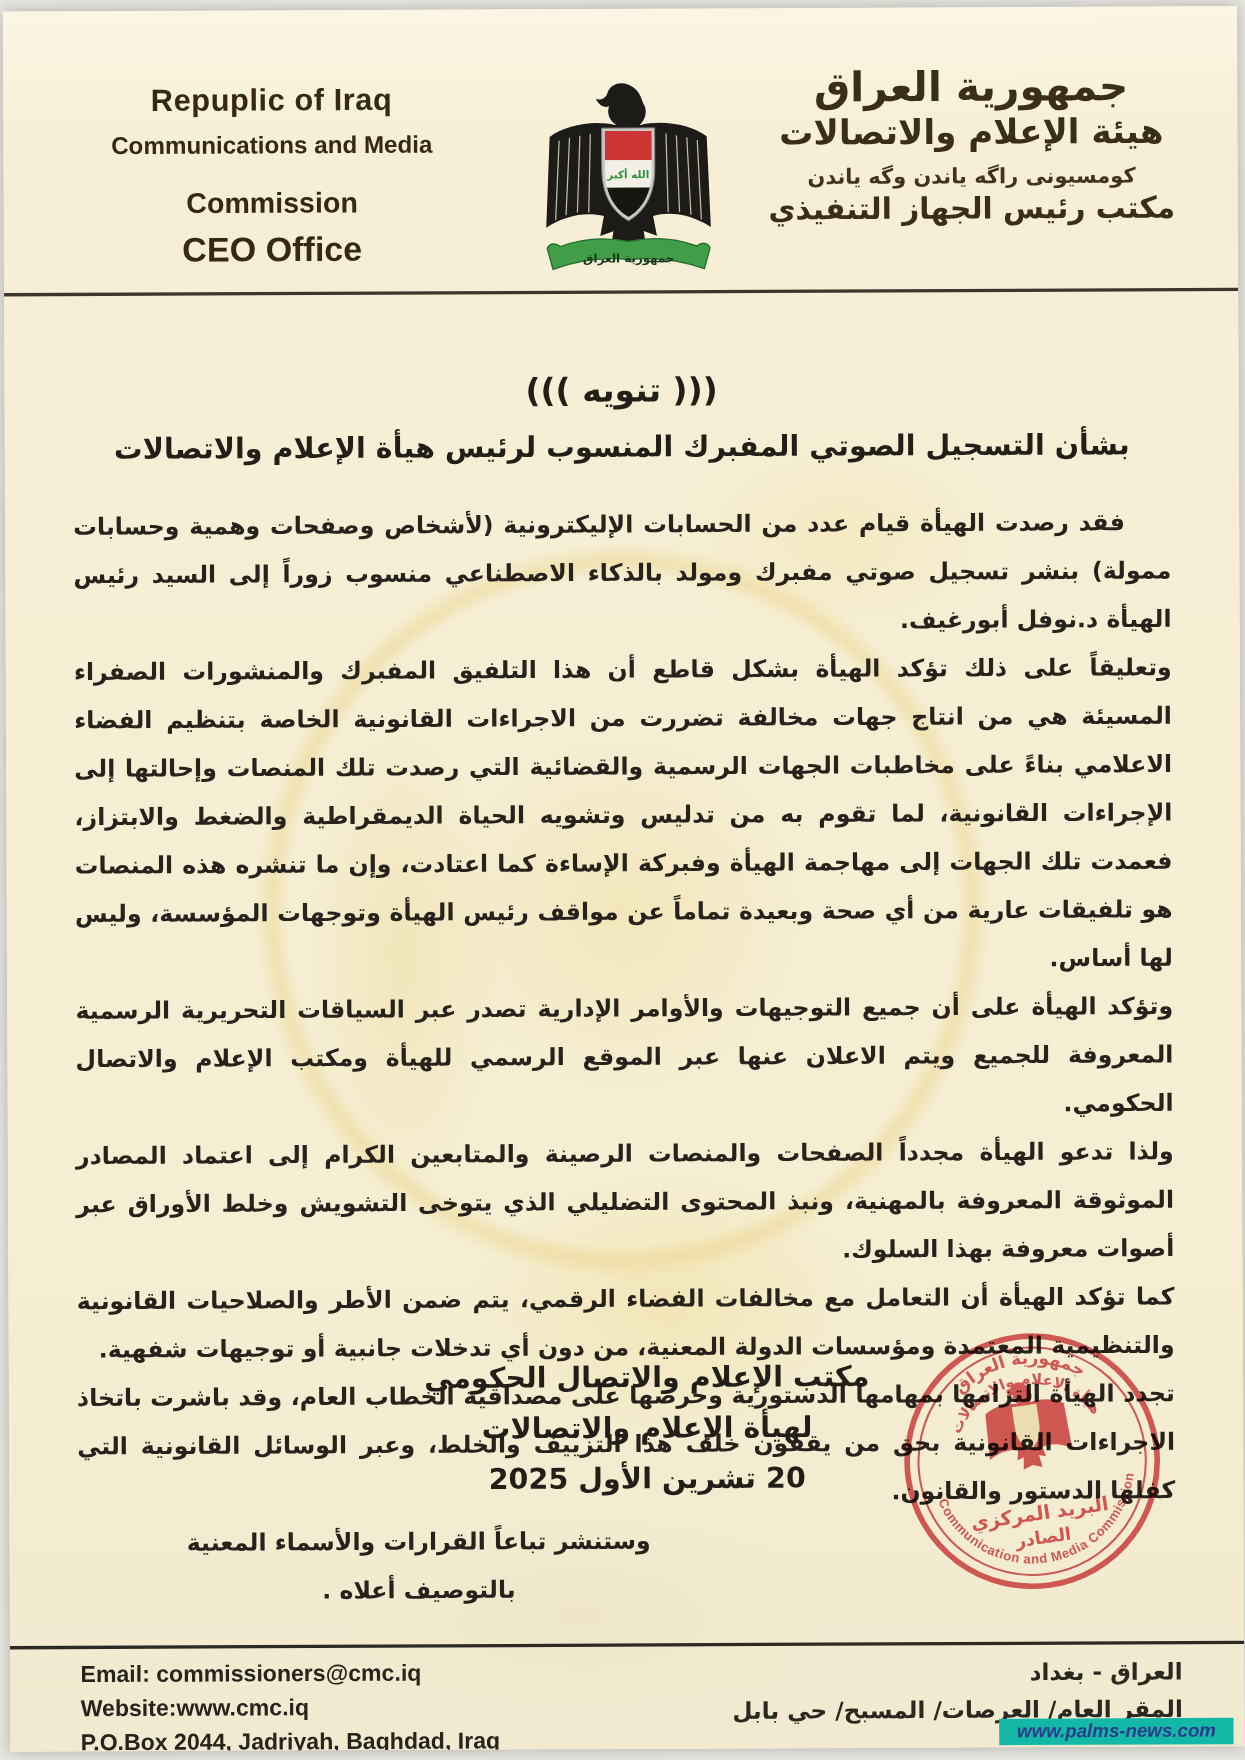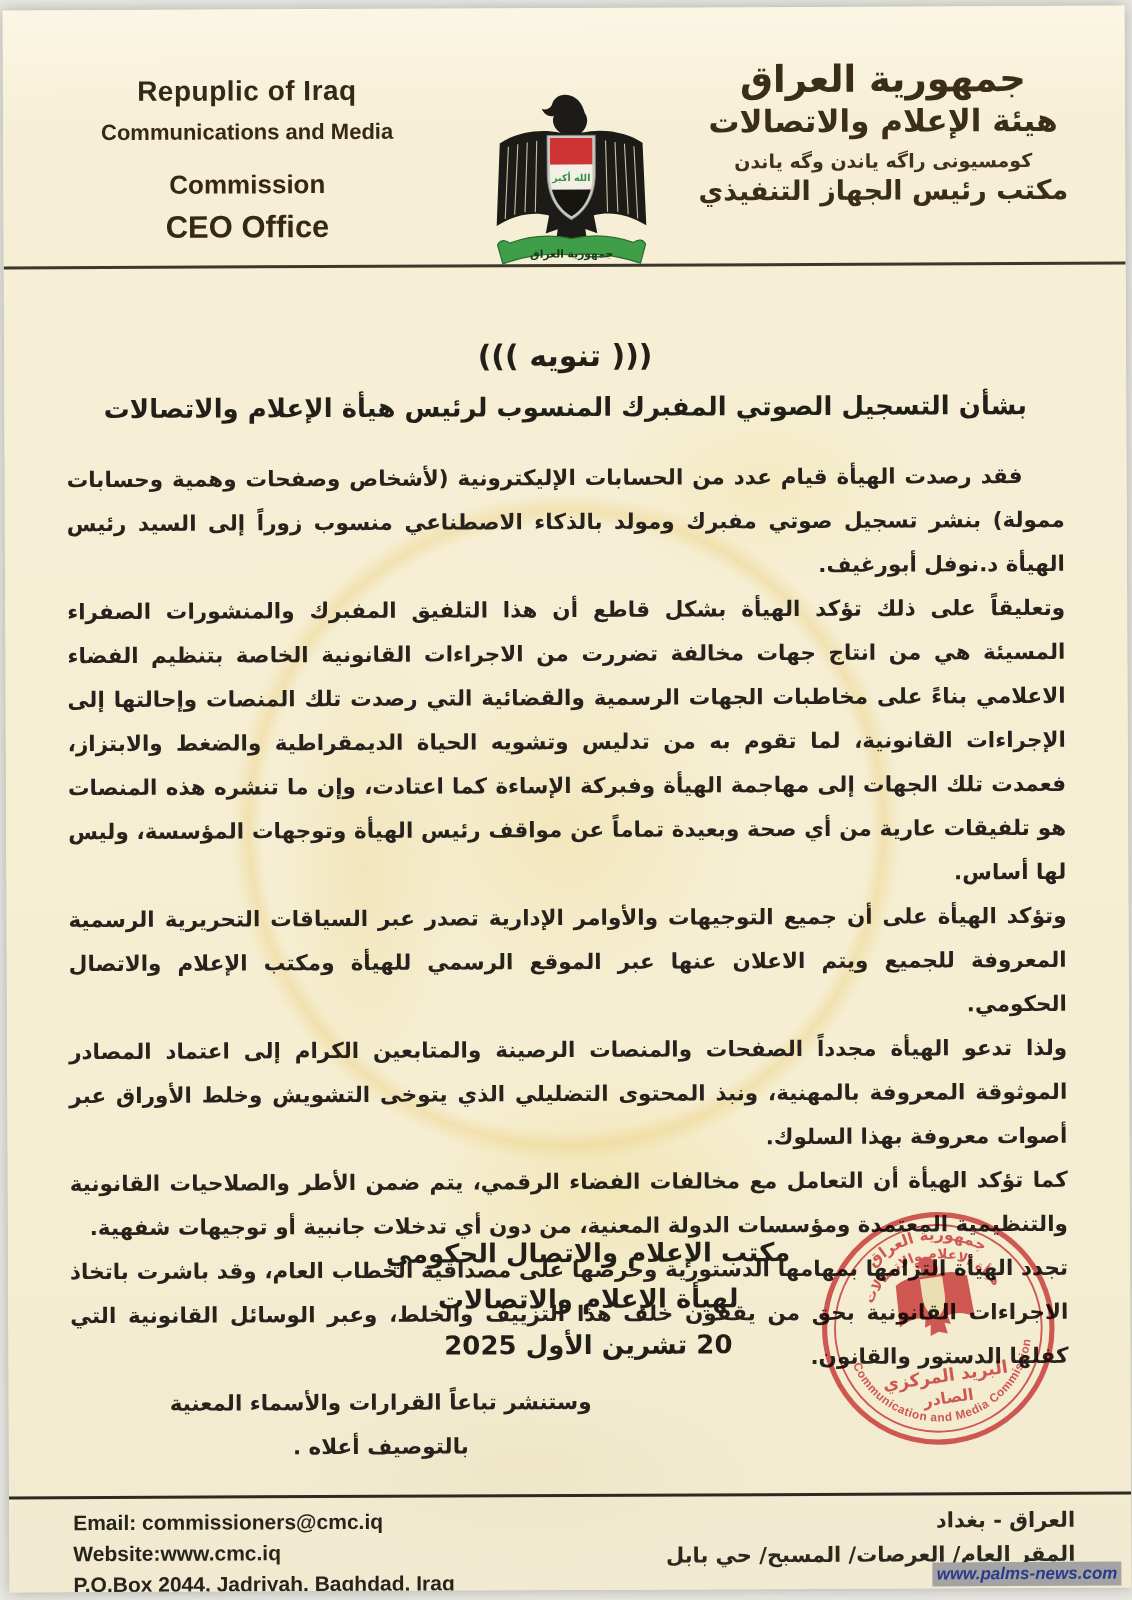--- a/index.html
+++ b/index.html
@@ -33,21 +33,21 @@
   .h-en{left:58px;top:66px;width:372px;text-align:center;color:#352916;font-family:"Liberation Sans","DejaVu Sans",sans-serif;}
   .h-en .l1{font-size:28px;font-weight:bold;letter-spacing:0.5px;}
   .h-en .l2{font-size:22px;font-weight:bold;margin-top:12px;}
   .h-en .l3{font-size:26px;font-weight:bold;margin-top:24px;}
   .h-en .l4{font-size:31px;font-weight:bold;margin-top:9px;}
   .h-ar{right:38px;top:50px;width:408px;text-align:center;color:#3a2e18;}
   .h-ar .cal1{font-size:37px;font-weight:bold;line-height:1.25;}
   .h-ar .cal2{font-size:31px;font-weight:bold;line-height:1.2;}
   .h-ar .kur{font-size:19px;font-weight:bold;margin-top:10px;color:#41331c;}
   .h-ar .off{font-size:27px;font-weight:bold;margin-top:3px;}
-  .emblem{left:482px;top:67px;width:172px;height:218px;z-index:3;}
+  .emblem{left:482px;top:48px;width:172px;height:218px;z-index:3;}
   .head-rule{left:0;right:0;top:256px;height:3px;background:#3c372d;}
   
   .title{left:0;right:0;top:330px;text-align:center;font-size:30px;font-weight:bold;color:#221f19;}
   .subject{left:0;right:0;top:384px;text-align:center;font-size:26px;font-weight:bold;color:#221f19;}
   
   .body-text{left:62px;right:62px;top:448px;direction:rtl;color:#27231c;
     font-size:21.5px;font-weight:bold;line-height:44px;text-align:justify;}
   .body-text p{margin:0;}
   .body-text p.indent{text-indent:42px;}
   .body-text p.closing{width:470px;margin-left:75px;margin-right:auto;text-align:center;}
@@ -56,23 +56,23 @@
     font-size:26px;font-weight:bold;color:#221f19;line-height:46px;}
   
   .stamp{left:806px;top:1198px;width:248px;height:248px;transform:rotate(-8deg);
     mix-blend-mode:multiply;opacity:0.95;}
   
   .foot-rule{left:0;right:0;top:1486px;height:3px;background:#2c2a24;}
   .foot-left{left:64px;top:1497px;font-family:"Liberation Sans","DejaVu Sans",sans-serif;
     font-size:21px;font-weight:bold;color:#27241d;line-height:31px;}
   .foot-right{right:56px;top:1497px;direction:rtl;text-align:right;
     font-size:21px;font-weight:bold;color:#2b2820;line-height:34px;}
-  .palms{right:10px;top:1556px;background:#a3a3a3;color:#2b3a8c;
+  .palms{right:10px;top:1556px;background:#14b8a6;color:#2b3a8c;
     font-family:"Liberation Sans","DejaVu Sans",sans-serif;
-    font-size:17px;font-weight:bold;font-style:italic;padding:2px 4px;}
+    font-size:17px;font-weight:bold;font-style:italic;padding:2px 16px;}
 </style>
 </head>
 <body>
 
 <div class="paper">
 
   <div class="abs h-en">
     <div class="l1">Repuplic of Iraq</div>
     <div class="l2">Communications and Media</div>
     <div class="l3">Commission</div>

